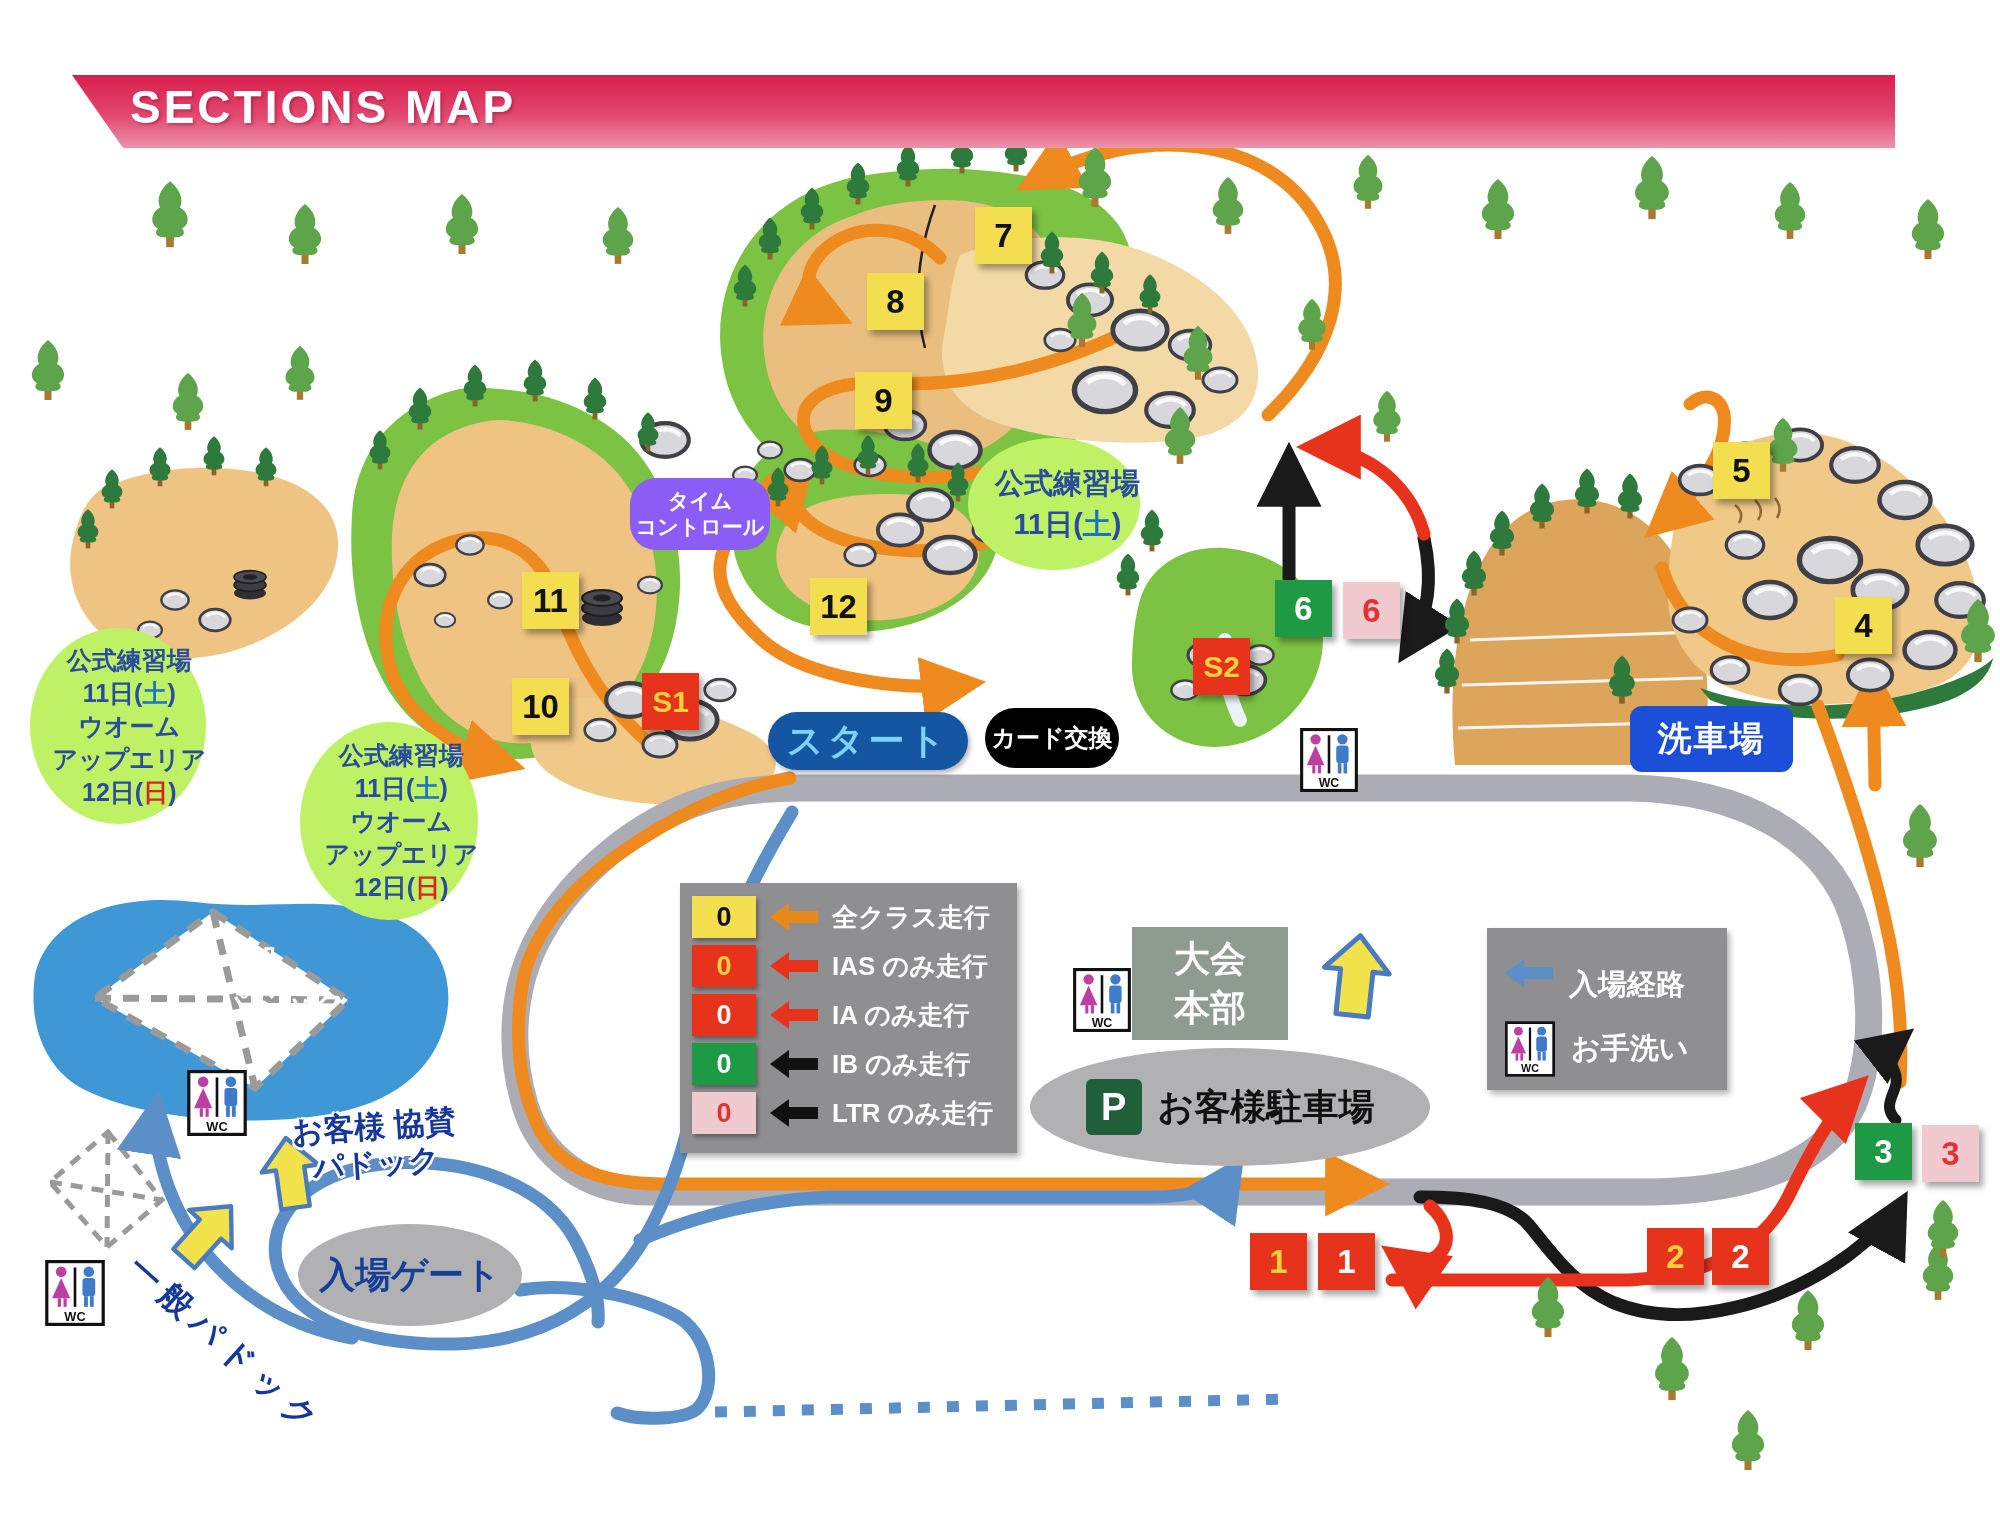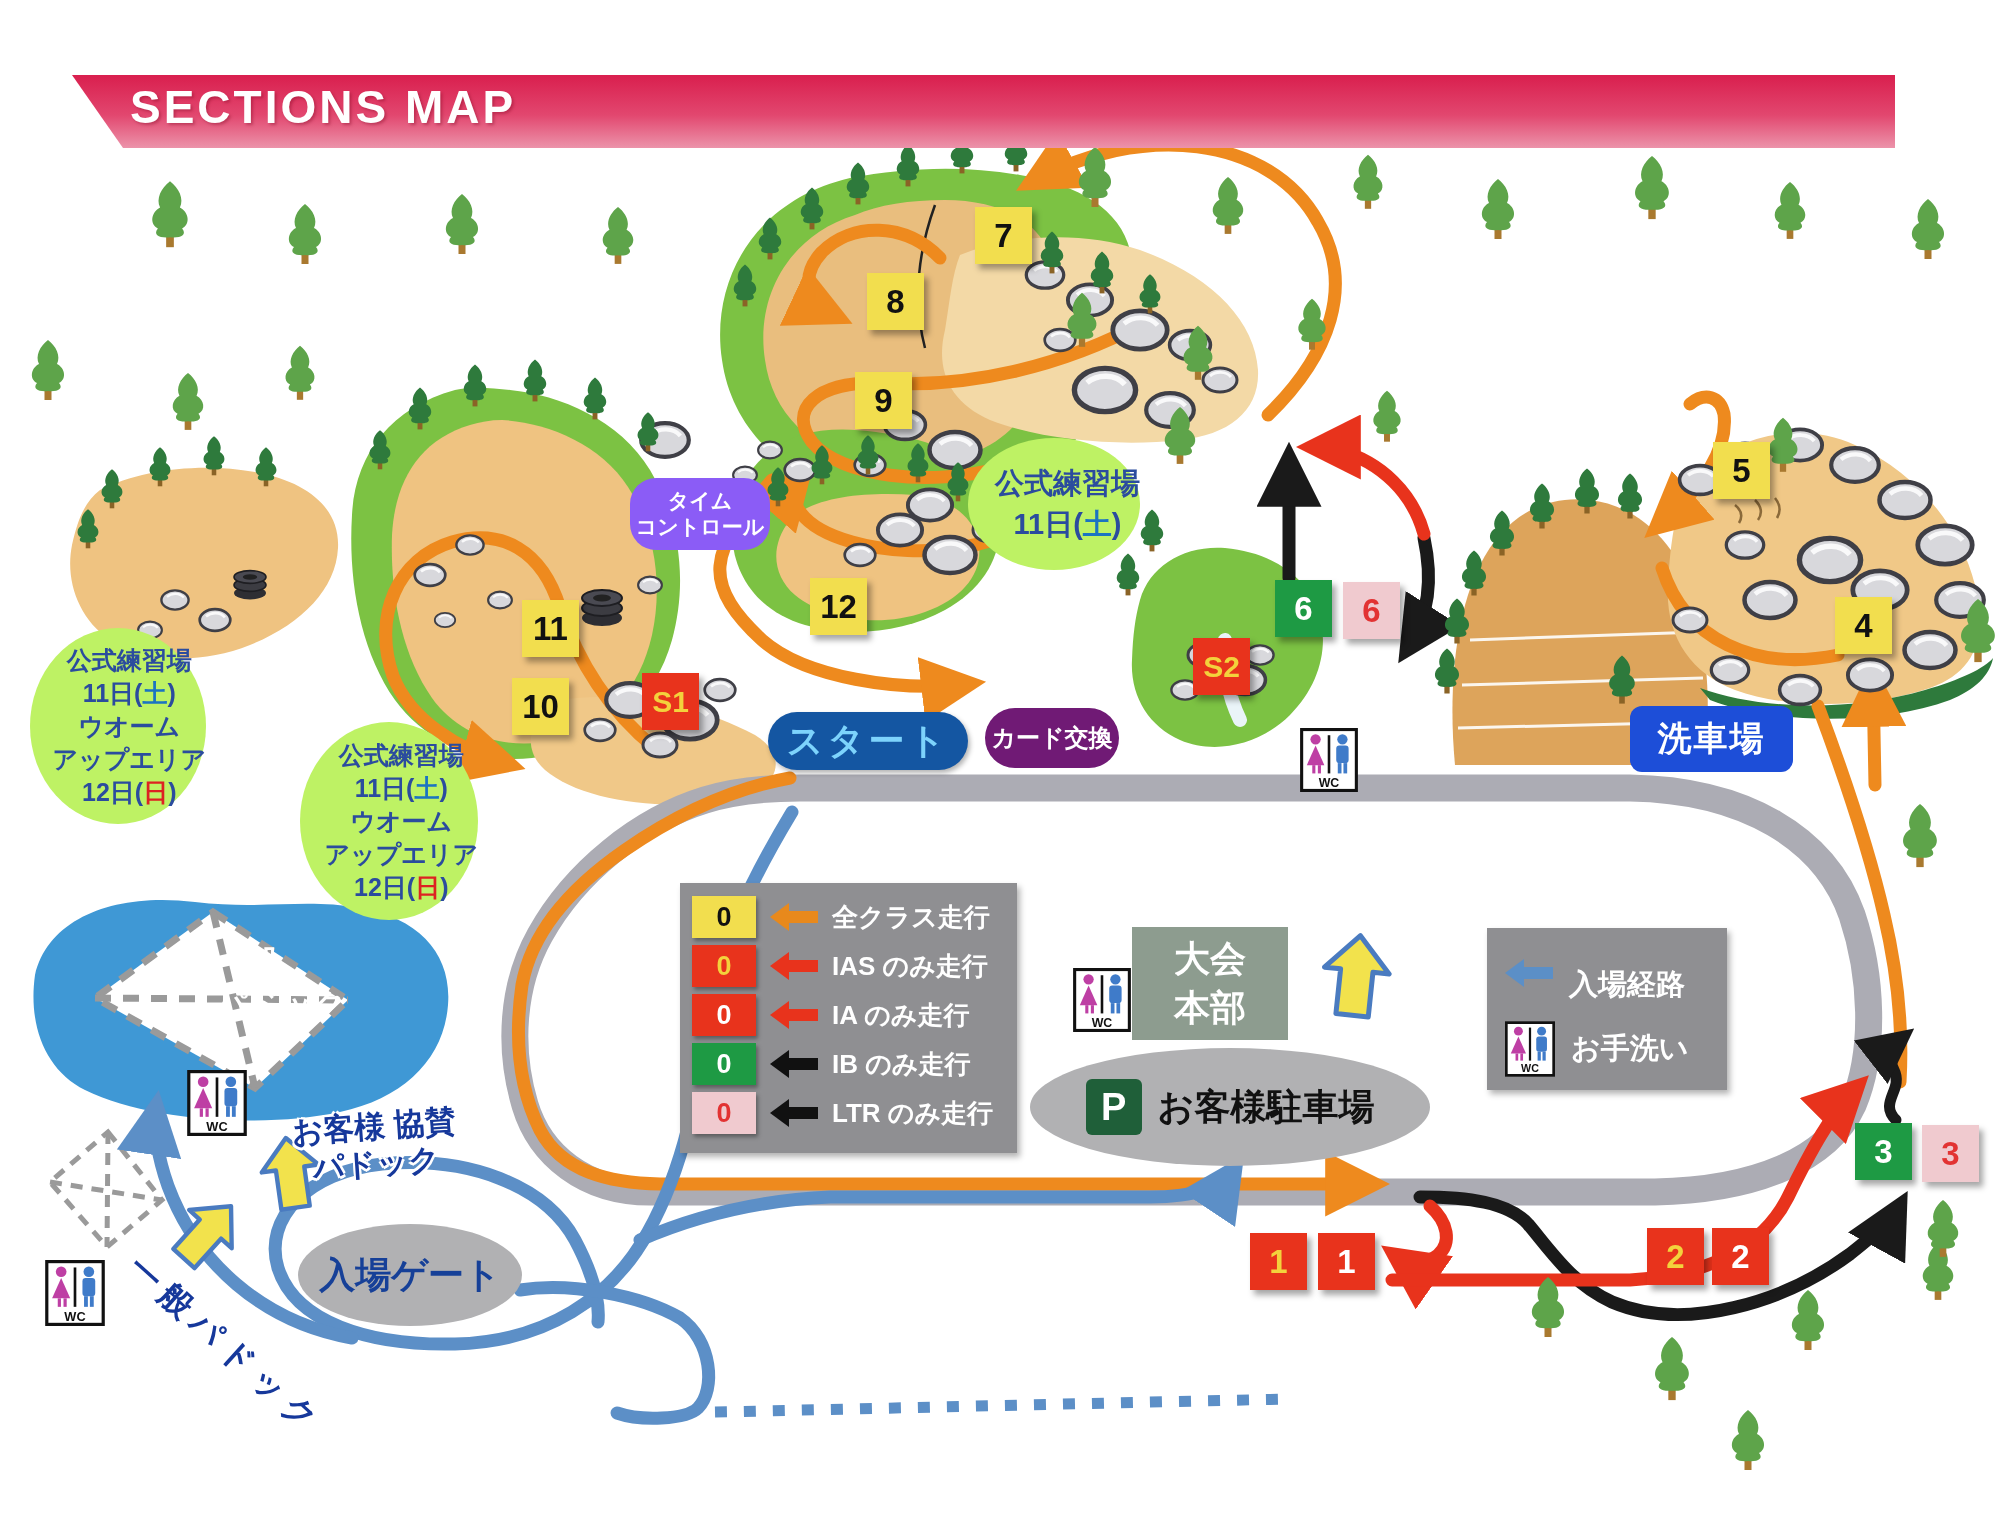--- a/index.html
+++ b/index.html
@@ -16,21 +16,21 @@
   .gcircle{position:absolute;z-index:3;background:#bef264;border-radius:50%;display:flex;
            align-items:center;justify-content:flex-end;text-align:center;color:#2B4C9E;font-weight:bold;}
   .day-sat{color:#1B74C2;} .day-sun{color:#DD2222;}
   
   .pill{position:absolute;z-index:3;display:flex;align-items:center;justify-content:center;
         text-align:center;font-weight:bold;}
   #lbl-tc{left:630px;top:478px;width:140px;height:72px;background:#8b5cf6;border-radius:26px;
           color:#fff;font-size:21px;line-height:1.25;}
   #lbl-start{left:768px;top:712px;width:200px;height:58px;background:#1456A2;border-radius:30px;
           color:#7dd3fc;font-size:36px;letter-spacing:4px;box-shadow:2px 3px 5px rgba(0,0,0,.3);}
-  #lbl-card{left:985px;top:708px;width:134px;height:60px;background:#701a75;border-radius:30px;
+  #lbl-card{left:985px;top:708px;width:134px;height:60px;background:#000000;border-radius:30px;
           color:#fff;font-size:24px;}
   #lbl-sponsor{left:1262px;top:810px;width:378px;height:78px;background:#6873BE;border-radius:16px;
           color:#fff;font-size:36px;letter-spacing:2px;box-shadow:2px 3px 5px rgba(0,0,0,.3);}
   #lbl-hq{left:1132px;top:927px;width:156px;height:113px;background:#8D9C8F;color:#fff;
           font-size:36px;line-height:1.35;}
   #lbl-wash{left:1630px;top:706px;width:163px;height:66px;background:#1d4ed8;border-radius:12px;
           color:#fff;font-size:34px;letter-spacing:2px;}
   .gellipse{position:absolute;z-index:3;background:#B1B1B3;border-radius:50%;display:flex;
           align-items:center;justify-content:center;font-weight:bold;}
   #lbl-parking{left:1030px;top:1048px;width:400px;height:118px;gap:16px;}
@@ -453,21 +453,21 @@
 <svg class="wcsvg" style="left:187px;top:1070px;" width="60" height="66">
       <use href="#wc"></use>
     </svg>
 <svg class="wcsvg" style="left:45px;top:1260px;" width="60" height="66">
       <use href="#wc"></use>
     </svg>
 
 <div class="mk mk-y" style="left:975px;top:207px;">7</div>
 <div class="mk mk-y" style="left:867px;top:273px;">8</div>
 <div class="mk mk-y" style="left:855px;top:372px;">9</div>
-<div class="mk mk-y" style="left:522px;top:572px;margin-top:28px;">11</div>
+<div class="mk mk-y" style="left:522px;top:572px;">11</div>
 <div class="mk mk-y" style="left:512px;top:678px;">10</div>
 <div class="mk mk-y" style="left:810px;top:578px;">12</div>
 <div class="mk mk-ry" style="left:642px;top:673px;font-size:30px;">S1</div>
 <div class="mk mk-y" style="left:1713px;top:442px;">5</div>
 <div class="mk mk-y" style="left:1835px;top:597px;">4</div>
 <div class="mk mk-g" style="left:1275px;top:580px;">6</div>
 <div class="mk mk-p" style="left:1343px;top:582px;">6</div>
 <div class="mk mk-ry" style="left:1193px;top:638px;font-size:30px;">S2</div>
 <div class="mk mk-ry" style="left:1250px;top:1233px;">1</div>
 <div class="mk mk-rw" style="left:1318px;top:1233px;">1</div>

